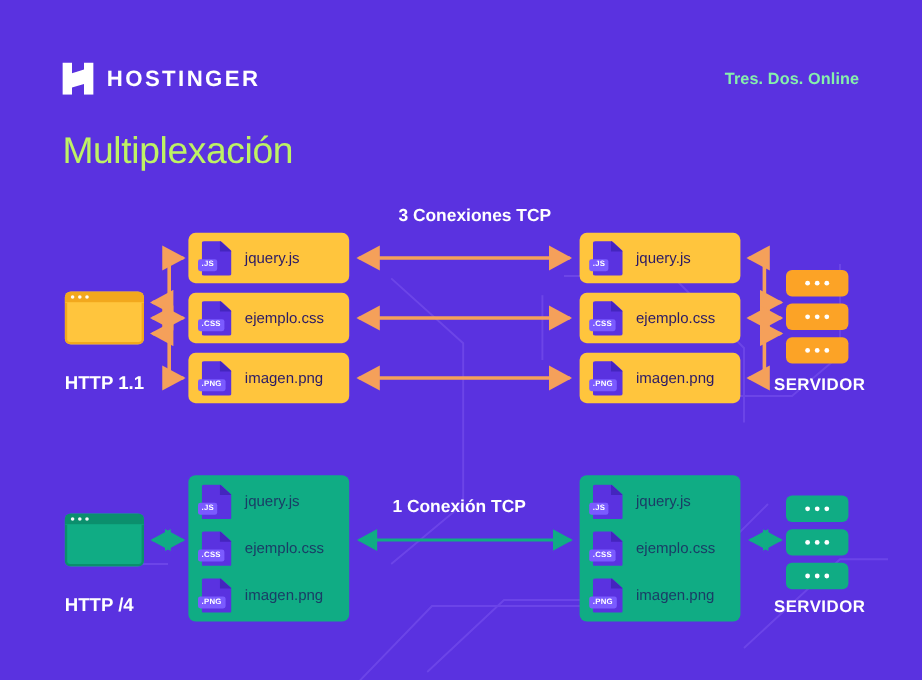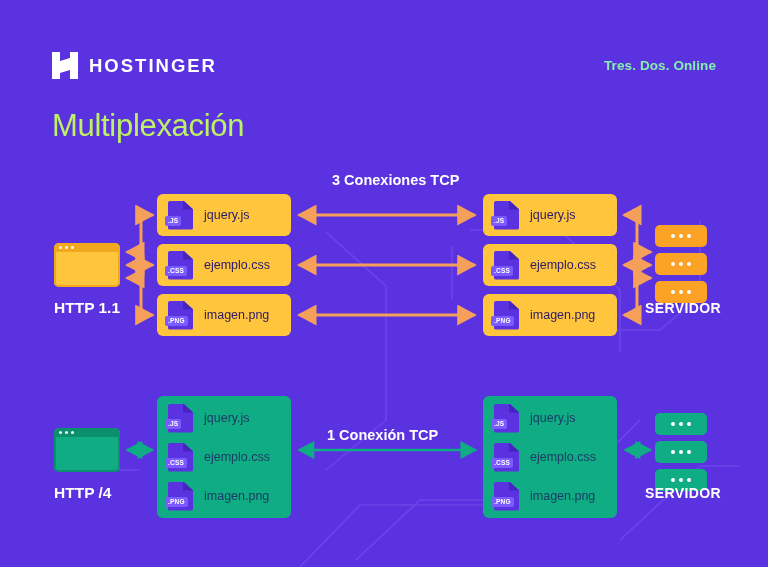--- a/index.html
+++ b/index.html
@@ -36,25 +36,25 @@
 
   
   .diagram { position:absolute; inset:0; z-index:3; }
 
   
   .conn-label {
     position:absolute; color:#ffffff; font-weight:bold; font-size:14.5px;
     white-space:nowrap; z-index:6;
   }
   .conn-label.top  { left:320px; top:172px;margin-left:12px; }
-  .conn-label.bot  { left:327px; top:415px;margin-top:12px; }
+  .conn-label.bot  { left:327px; top:415px; }
 
   
   .cap {
-    position:absolute; color:#ffffff; font-weight:bold; white-space:nowrap; z-index:6;
+    position:absolute; color:#ffffff; font-weight:bold; white-space:nowrap; z-index:6;margin-top:12px;
   }
   .cap-http11 { left:54px;  top:299px; font-size:15.5px; }
   .cap-http2  { left:54px;  top:484px; font-size:15.5px; }
   .cap-srv1   { left:645px; top:300px; font-size:14px; letter-spacing:0.4px; }
   .cap-srv2   { left:645px; top:485px; font-size:14px; letter-spacing:0.4px; }
 
   
   .browser { position:absolute; border-radius:5px; z-index:5; overflow:hidden; }
   .browser .bar { height:9px; display:flex; align-items:center; gap:3px; padding-left:5px; }
   .browser .dot { width:3px; height:3px; border-radius:50%; background:#ffffff; opacity:.95; }

